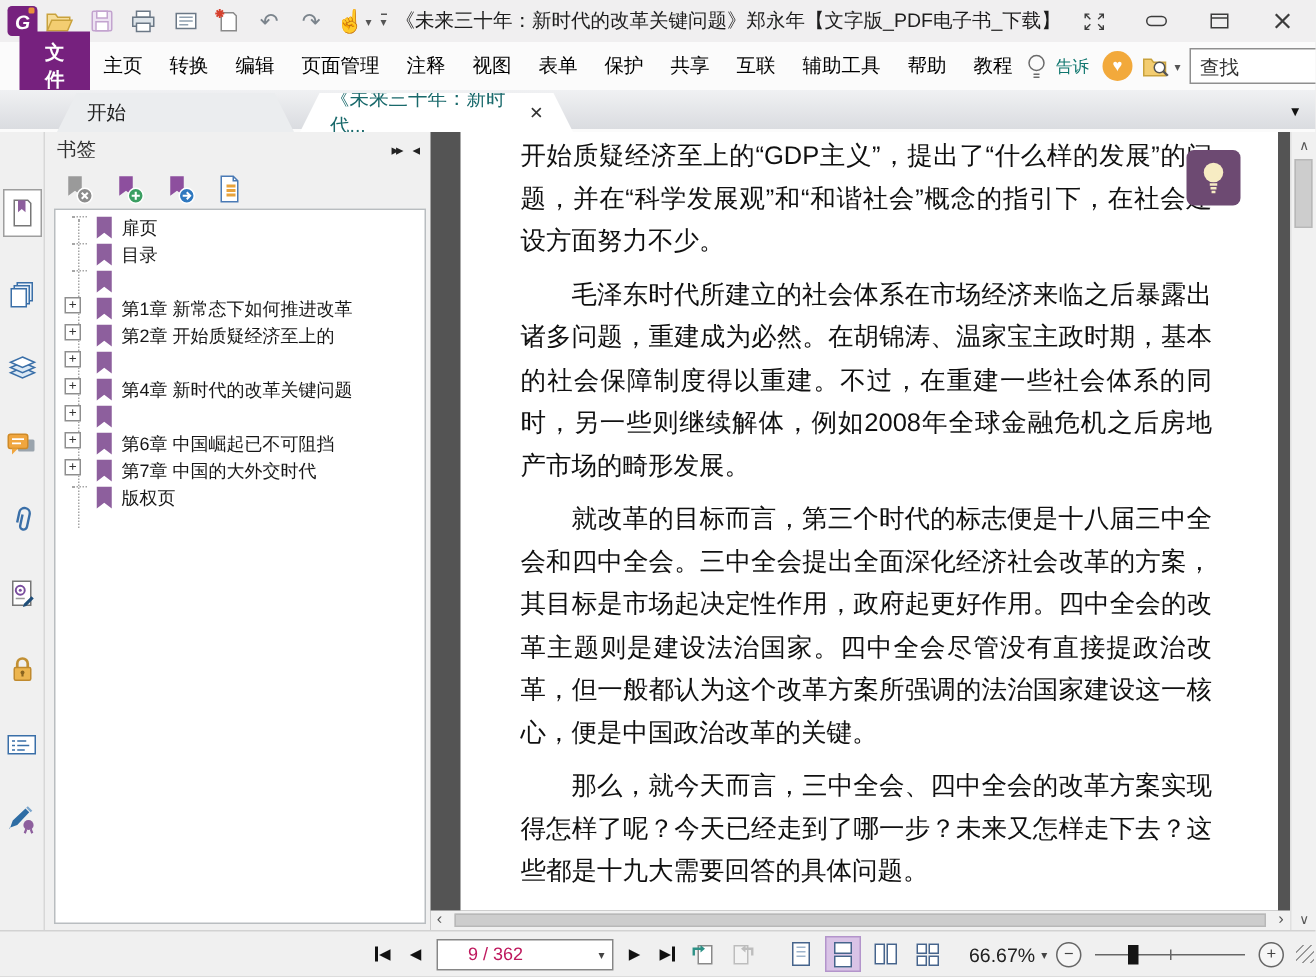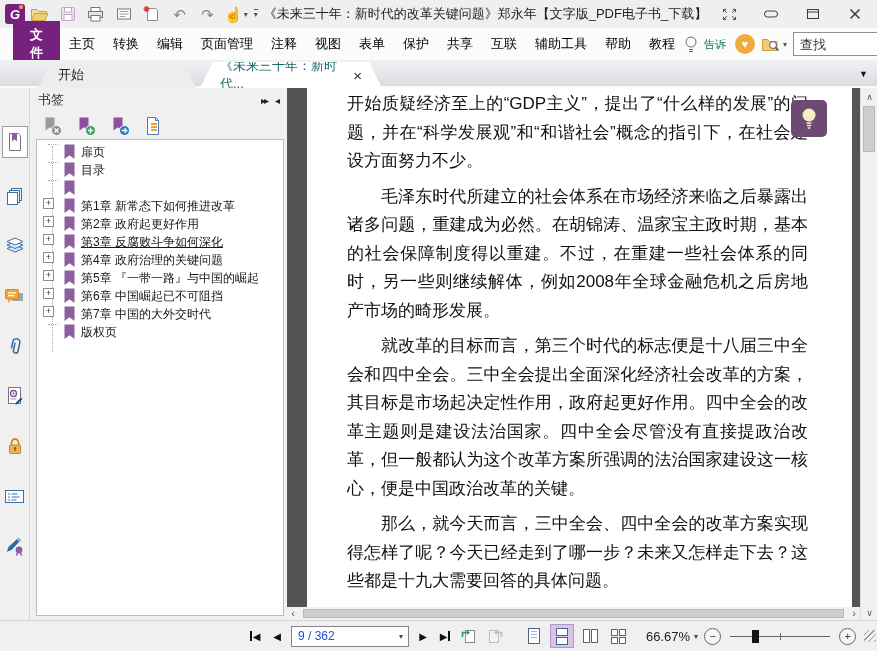--- a/index.html
+++ b/index.html
@@ -62,21 +62,21 @@
 .hthumb{height:9px;background:#cdcdcd;border:1px solid #b8b8b8;flex:1;margin:0 4px}
 .sarrow{color:#555;font-size:11px;width:12px;text-align:center;line-height:1}
 .vscroll{position:absolute;right:0;top:0;bottom:0;width:17px;background:#f1f1f1;border-left:1px solid #e0e0e0}
 .vthumb{position:absolute;left:2px;right:2px;top:18px;height:46px;background:#cdcdcd;border:1px solid #b8b8b8}
 .varr{position:absolute;left:0;width:17px;height:15px;color:#555;font-size:9px;display:flex;align-items:center;justify-content:center}
 
 .statusbar{position:absolute;left:0;right:0;top:620px;height:31px;background:#f0f0f0;border-top:1px solid #d2d2d2;display:flex;align-items:center;padding-left:244px}
 .snav{display:flex;align-items:center;justify-content:center;width:22px;height:22px;color:#111;font-size:10px;gap:1px}
 .vbar{display:inline-block;width:2px;height:10px;background:#111}
 .pagebox{width:118px;height:21px;background:#fff;border:1px solid #868686;display:flex;align-items:center;margin:0 3px}
-.pagebox input{border:0;outline:0;width:92px;font-size:12px;padding-left:6px;color:#1d4ed8;background:transparent}
+.pagebox input{border:0;outline:0;width:92px;font-size:12px;padding-left:20px;color:#be185d;background:transparent}
 .pagebox .cdn{margin-left:auto;padding-right:5px;font-size:8px;color:#444}
 .histicon{width:22px;height:22px;display:flex;align-items:center;justify-content:center;margin:0 2px}
 .vmwrap{width:24px;height:24px;display:flex;align-items:center;justify-content:center;margin:0 2px}
 .vmwrap.active{background:#d9c3e6;border:1px solid #b394cb}
 .pg{border:1px solid #46648c;background:#fff}
 .zoomtxt{font-size:13px;color:#222;margin-left:14px}
 .zcaret{font-size:8px;color:#444;margin:0 6px 0 4px}
 .zbtn{width:17px;height:17px;border:1px solid #666;border-radius:50%;display:flex;align-items:center;justify-content:center;font-size:11px;color:#444;background:#f6f6f6}
 .slider{width:100px;height:1px;background:#666;position:relative;margin:0 9px}
 .sthumb{position:absolute;left:22px;top:-6px;width:7px;height:13px;background:#141414}
@@ -345,48 +345,46 @@
           </svg>
           <span class="bmlabel">第1章 新常态下如何推进改革</span>
         </div>
       <div class="bmrow">
           <span class="gutter">
             <span class="expander">+</span>
           </span>
           <svg width="13" height="16" viewBox="0 0 13 16">
             <path d="M1.5 0.5 h10 v14.5 l-5-3.8-5 3.8Z" fill="#8d5f9d"></path>
           </svg>
-          <span class="bmlabel">第2章 政府起更好作用</span>
+          <span class="bmlabel">第2章 开始质疑经济至上的</span>
         </div>
       <div class="bmrow sel">
           <span class="gutter">
             <span class="expander">+</span>
           </span>
           <svg width="13" height="16" viewBox="0 0 13 16">
             <path d="M1.5 0.5 h10 v14.5 l-5-3.8-5 3.8Z" fill="#8d5f9d"></path>
           </svg>
-          <span class="bmlabel">第3章 反腐败斗争如何深化</span>
-        </div>
-      <div class="bmrow">
-          <span class="gutter">
-            <span class="expander">+</span>
-          </span>
-          <svg width="13" height="16" viewBox="0 0 13 16">
-            <path d="M1.5 0.5 h10 v14.5 l-5-3.8-5 3.8Z" fill="#8d5f9d"></path>
-          </svg>
-          <span class="bmlabel">第4章 政府治理的关键问题</span>
-        </div>
-      <div class="bmrow">
-          <span class="gutter">
-            <span class="expander">+</span>
-          </span>
-          <svg width="13" height="16" viewBox="0 0 13 16">
-            <path d="M1.5 0.5 h10 v14.5 l-5-3.8-5 3.8Z" fill="#8d5f9d"></path>
-          </svg>
-          <span class="bmlabel">第5章 『一带一路』与中国的崛起</span>
+        </div>
+      <div class="bmrow">
+          <span class="gutter">
+            <span class="expander">+</span>
+          </span>
+          <svg width="13" height="16" viewBox="0 0 13 16">
+            <path d="M1.5 0.5 h10 v14.5 l-5-3.8-5 3.8Z" fill="#8d5f9d"></path>
+          </svg>
+          <span class="bmlabel">第4章 新时代的改革关键问题</span>
+        </div>
+      <div class="bmrow">
+          <span class="gutter">
+            <span class="expander">+</span>
+          </span>
+          <svg width="13" height="16" viewBox="0 0 13 16">
+            <path d="M1.5 0.5 h10 v14.5 l-5-3.8-5 3.8Z" fill="#8d5f9d"></path>
+          </svg>
         </div>
       <div class="bmrow">
           <span class="gutter">
             <span class="expander">+</span>
           </span>
           <svg width="13" height="16" viewBox="0 0 13 16">
             <path d="M1.5 0.5 h10 v14.5 l-5-3.8-5 3.8Z" fill="#8d5f9d"></path>
           </svg>
           <span class="bmlabel">第6章 中国崛起已不可阻挡</span>
         </div>

